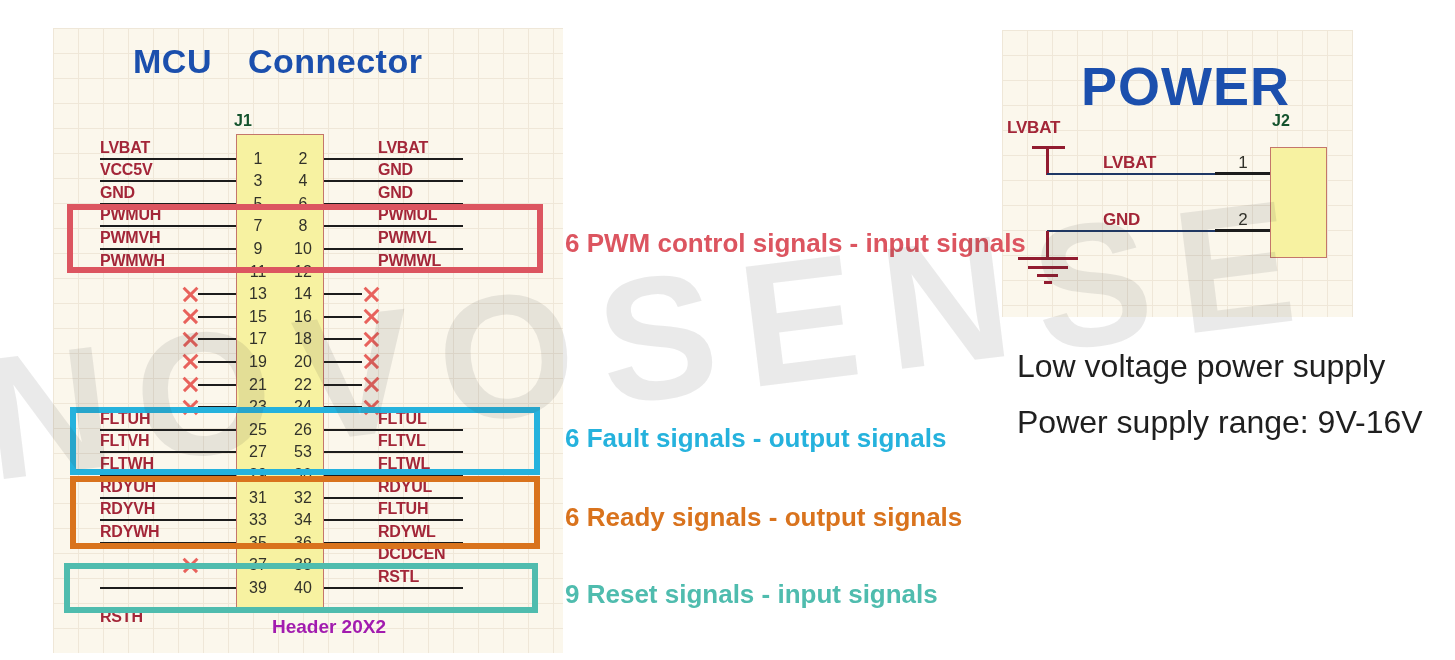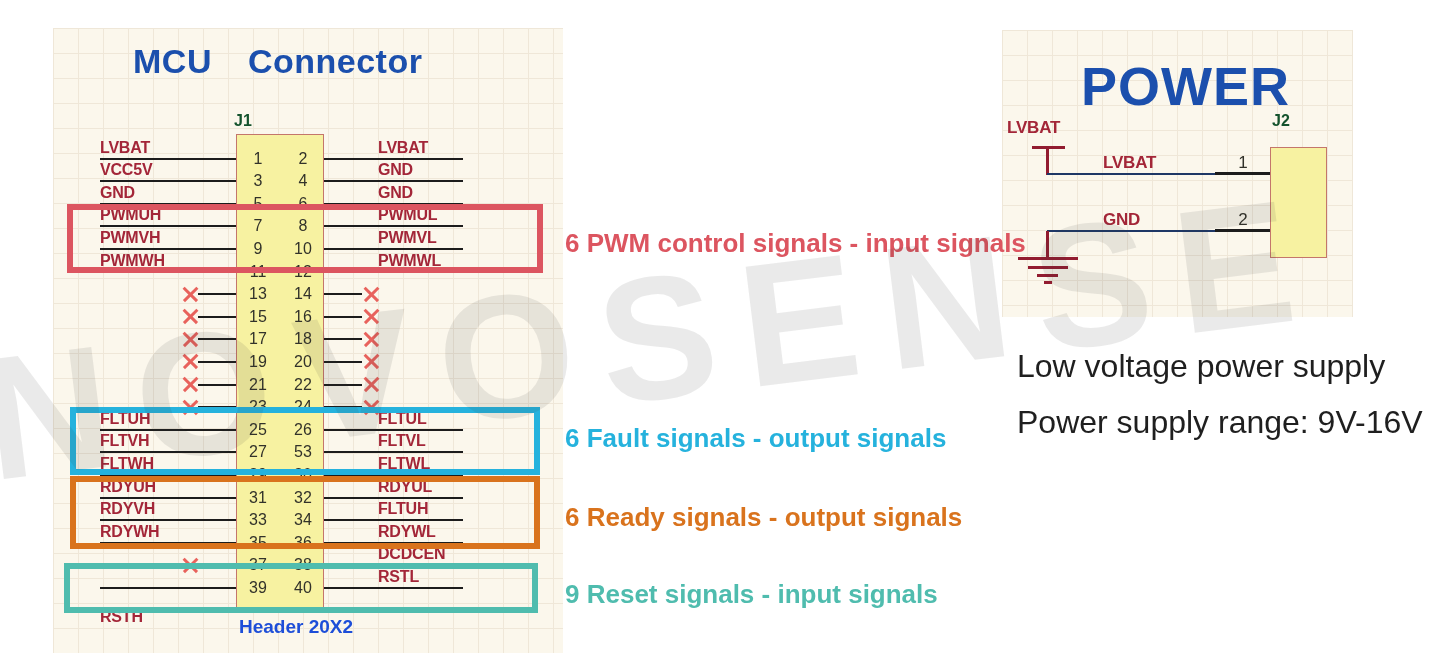--- a/index.html
+++ b/index.html
@@ -15,22 +15,22 @@
   .sheet-title{position:absolute;font-weight:bold;color:#1b4fad;white-space:nowrap;}
   #mcu-title{left:133px;top:42px;font-size:34px;word-spacing:26px;letter-spacing:0.5px;}
   #power-title{left:1081px;top:55px;font-size:54px;letter-spacing:1px;}
 
   .refdes{position:absolute;font-weight:bold;font-size:16px;color:#14532d;white-space:nowrap;}
   #j1-refdes{left:234px;top:112px;}
   #j2-refdes{left:1272px;top:112px;}
   .conn-body{position:absolute;background:#f7f2a1;border:1px solid #c4766b;box-sizing:border-box;}
   #j1-body{left:236px;top:134px;width:88px;height:478px;}
   #j2-body{left:1270px;top:147px;width:57px;height:111px;}
-  #j1-footprint{position:absolute;left:206px;top:616px;width:180px;text-align:center;
-    font-weight:bold;font-size:19px;color:#1d4ed8;}
+  #j1-footprint{position:absolute;left:206px;top:616px;width:180px;text-align:right;
+    font-weight:bold;font-size:19px;color:#a21caf;}
 
   .wire{position:absolute;height:2px;background:#1c1c1c;}
   .wire-navy{position:absolute;height:2px;background:#1e3766;}
   .net-label{position:absolute;font-weight:bold;font-size:16px;line-height:16px;
     color:#a32638;letter-spacing:-0.2px;white-space:nowrap;}
   .pin-num{position:absolute;width:26px;text-align:center;font-size:16px;line-height:18px;
     color:#32322a;white-space:nowrap;}
   .x-mark{position:absolute;width:17px;height:17px;}
   .x-mark::before,.x-mark::after{content:"";position:absolute;left:-1px;right:-1px;top:7px;
     height:2.5px;background:#e8625c;}

